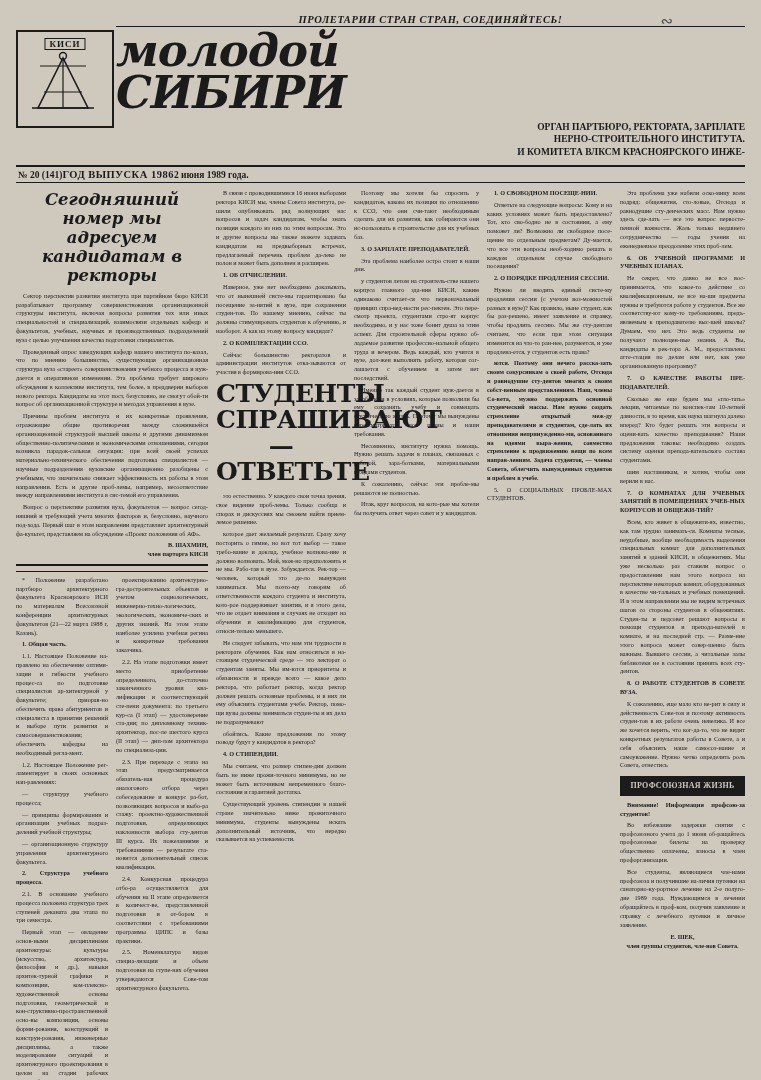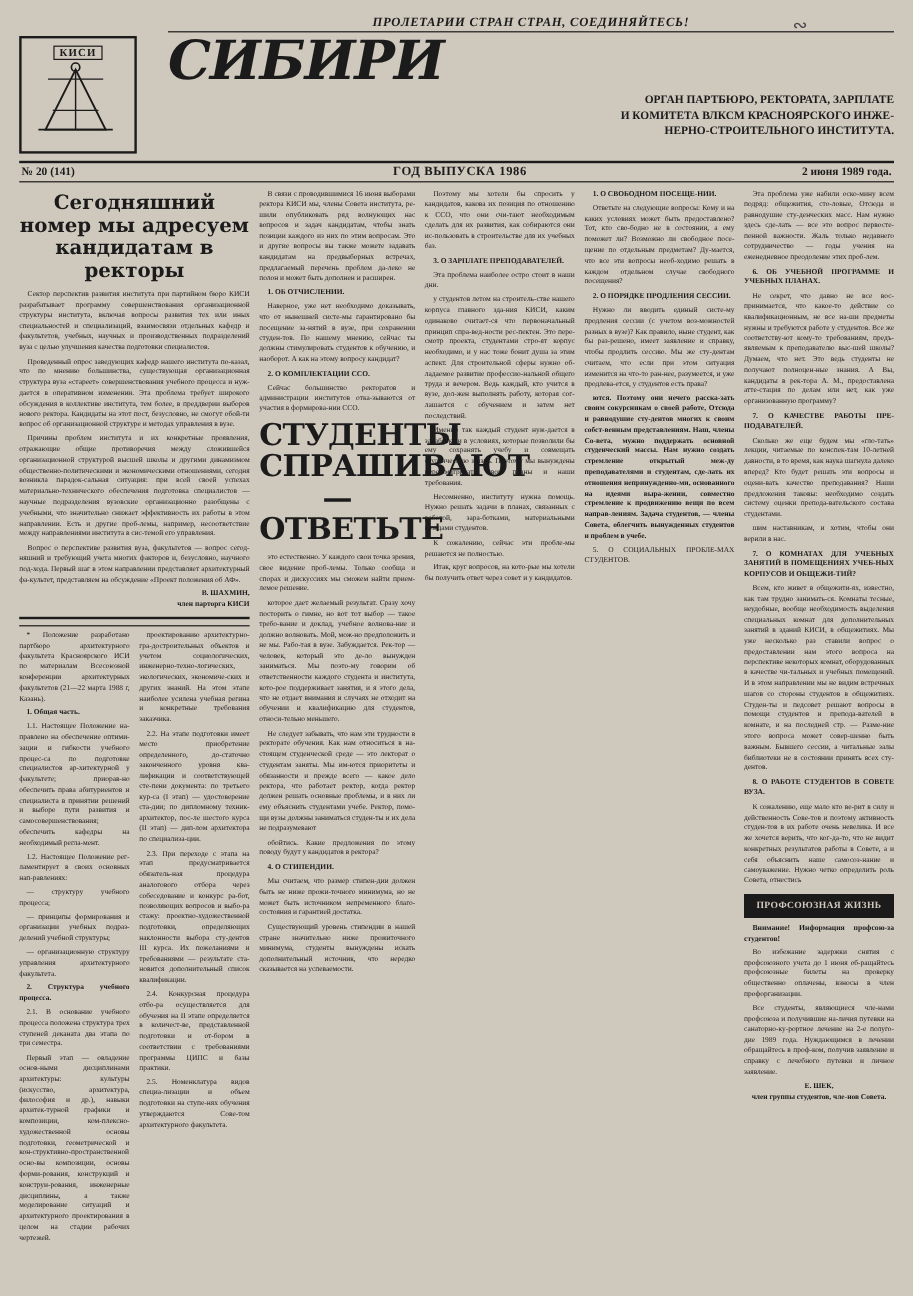--- a/index.html
+++ b/index.html
@@ -15,21 +15,21 @@
     width:761px;height:1080px;
     background:#cfc8bd;
     box-sizing:border-box;
     padding:14px 16px 10px 16px;
   }
   
   .masthead{display:flex;align-items:flex-start;}
   .logo{
     width:94px;height:94px;
     border:2px solid #1b1b1b;
-    margin-top:16px;margin-right:26px;
+    margin-top:16px;margin-right:2px;
     position:relative;flex:0 0 auto;
     background:#cfc8bd;
   }
   .logo .ribbon{
     position:absolute;top:6px;left:50%;transform:translateX(-50%);
     font-size:9px;letter-spacing:1px;font-weight:bold;
     border:1px solid #1b1b1b;padding:0 4px;background:#cfc8bd;
   }
   .logo svg{position:absolute;left:0;top:0;}
   .titleblock{flex:1 1 auto;}
@@ -46,41 +46,41 @@
     margin:0;
   }
   .bigtitle div{white-space:nowrap;}
   .subinfo{
     margin-top:6px;
     font-size:9.5px;font-weight:bold;line-height:1.35;
     text-align:right;
     padding-left:250px;
   }
   .issueline{
-    display:flex;justify-content:space-between;align-items:center;
+    display:flex;align-items:center;
     border-top:2px solid #1b1b1b;border-bottom:1px solid #1b1b1b;
     margin-top:6px;padding:2px 2px;
     font-size:9.5px;font-weight:bold;
   }
-  .issueline .mid{font-size:10.5px;letter-spacing:.5px;padding-left:36px;}
+  .issueline .mid{font-size:10.5px;letter-spacing:.5px;}
   
   .body{
     display:flex;margin-top:6px;
   }
   .colA{width:192px;}
   .colB{width:130px;margin-left:8px;}
   .colC{width:130px;margin-left:8px;}
   .colD{width:130px;margin-left:8px;}
   .colE{width:130px;margin-left:8px;}
   .col{font-size:6.2px;line-height:1.42;text-align:justify;}
   .col p{margin:0 0 3px 0;text-indent:7px;}
   .hdline1{
     font-family:"DejaVu Serif",serif;
     font-weight:bold;font-size:16.5px;line-height:1.15;
-    text-align:center;margin:2px 0 6px 0;
+    text-align:center;margin:2px 0 6px 0;font-style:italic;
   }
   .rule-thin{border-top:1px solid #1b1b1b;margin:4px 0;}
   .rule-thick{border-top:2px solid #1b1b1b;margin:5px 0;}
   .sign{font-size:6.2px;text-align:right;font-weight:bold;margin-top:3px;line-height:1.4;}
   .hdline2{
     font-family:"DejaVu Serif",serif;
     font-weight:bold;font-size:15.5px;line-height:1.15;
     margin:4px 0 6px 0;
   }
   .two-col-sub{display:flex;}
@@ -123,26 +123,27 @@
         <circle cx="45" cy="24" r="3.5" fill="none" stroke="#1b1b1b" stroke-width="1.4"></circle>
         <line x1="26" y1="60" x2="64" y2="60" stroke="#1b1b1b" stroke-width="1"></line>
         <line x1="22" y1="34" x2="68" y2="34" stroke="#1b1b1b" stroke-width="1"></line>
       </svg>
     </div>
 
     <div class="titleblock">
       <div class="slogan">ПРОЛЕТАРИИ СТРАН СТРАН, СОЕДИНЯЙТЕСЬ!</div>
       <div class="slogan-rule"></div>
       <div class="bigtitle">
+        <div>молодой</div>
         <div>СИБИРИ</div>
       </div>
       <div class="subinfo">
         <div>ОРГАН ПАРТБЮРО, РЕКТОРАТА, ЗАРПЛАТЕ</div>
+        <div>НЕРНО-СТРОИТЕЛЬНОГО ИНСТИТУТА.</div>
         <div>И КОМИТЕТА ВЛКСМ КРАСНОЯРСКОГО ИНЖЕ-</div>
-        <div>НЕРНО-СТРОИТЕЛЬНОГО ИНСТИТУТА.</div>
       </div>
     </div>
   </div>
 
   <div class="issueline">
     <span>№ 20 (141)</span>
     <span class="mid">ГОД ВЫПУСКА 1986</span>
     <span>2 июня 1989 года.</span>
   </div>
 

